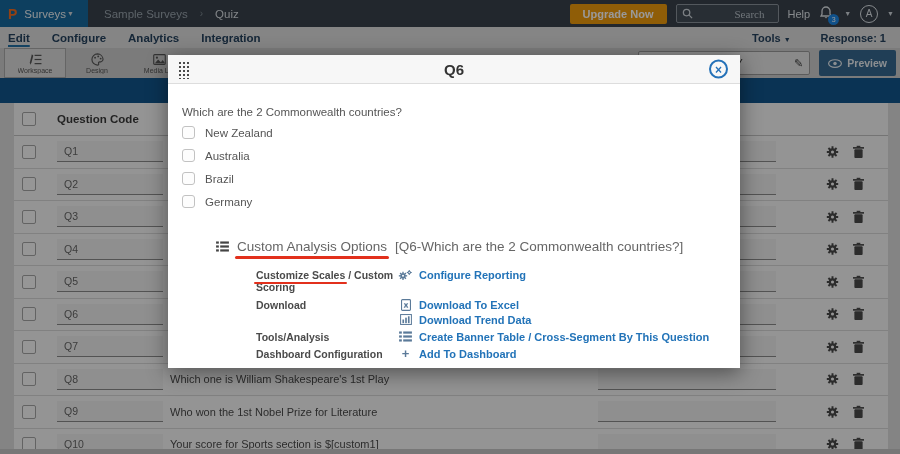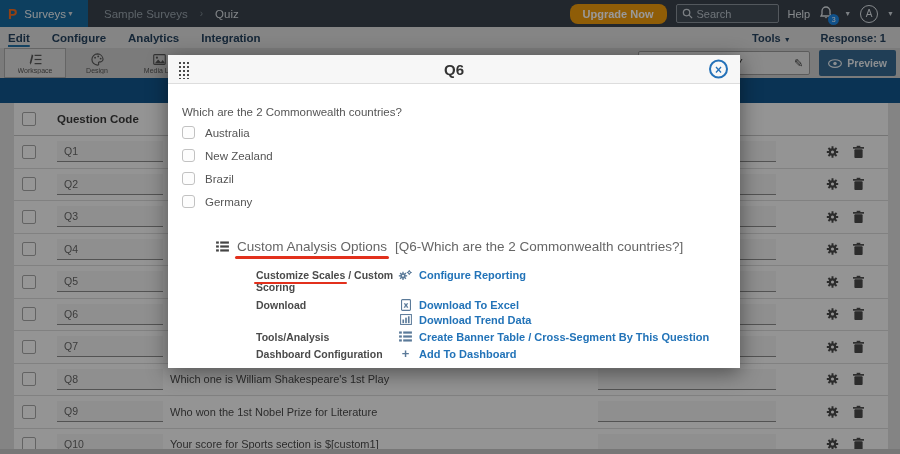--- a/index.html
+++ b/index.html
@@ -10,23 +10,23 @@
   .topbar { position:absolute; top:0; left:0; right:0; height:27px; background:#39414b; display:flex; align-items:center; z-index:1; }
   .logo-box { width:88px; height:27px; background:var(--surveys-menu-blue); display:flex; align-items:center; gap:7px; padding-left:8px; flex:0 0 auto; }
   .logo { color:var(--logo-orange); font-weight:bold; font-size:14px; }
   .product-menu { color:#eef2f5; font-size:11.5px; display:flex; align-items:center; gap:1px; }
   .caret { font-size:7px; color:#cfd6dc; }
   .breadcrumb { display:flex; align-items:center; gap:12px; margin-left:16px; font-size:11.5px; }
   .bc-item { color:#9aa5ae; }
   .bc-sep { color:#7b8790; font-size:10px; }
   .bc-current { color:#d9dee3; }
   .top-right { margin-left:auto; display:flex; align-items:center; gap:9px; padding-right:6px; }
-  .upgrade-btn { background:var(--upgrade-orange); color:#fff; font-size:11px; font-weight:bold; padding:4px 13px; border-radius:8px; border:none; }
+  .upgrade-btn { background:var(--upgrade-orange); color:#fff; font-size:11px; font-weight:bold; padding:4px 13px; border-radius:2px; border:none; }
   .search-box { width:103px; height:19px; background:#434d57; border:1px solid #8a939b; border-radius:2px; display:flex; align-items:center; gap:4px; padding:0 5px; }
-  .search-box input { background:transparent; border:none; outline:none; color:#cfd6dc; font-size:11px; width:80px; font-family:Liberation Sans, sans-serif; }
+  .search-box input { background:transparent; border:none; outline:none; color:#cfd6dc; font-size:11px; width:80px; font-family:Liberation Serif, serif;margin-left:38px; }
   .search-box input::placeholder { color:#b9c2ca; }
   .help-label { color:#dfe5ea; font-size:11px; }
   .bell-wrap { position:relative; width:16px; height:16px; }
   .badge { position:absolute; right:-4px; bottom:-3px; width:11px; height:11px; border-radius:50%; background:var(--accent-blue); color:#fff; font-size:7px; display:flex; align-items:center; justify-content:center; }
   .avatar { width:18px; height:18px; border-radius:50%; border:1.5px solid #dfe5ea; color:#dfe5ea; font-size:10px; display:flex; align-items:center; justify-content:center; }
 
   
   .navbar { position:absolute; top:27px; left:0; right:0; height:21px; background:#dedede; display:flex; align-items:center; padding-left:8px; gap:22px; z-index:1; }
   .nav-tab { font-size:11.5px; font-weight:bold; color:#25425e; }
   .nav-tab.active { text-decoration:underline; text-decoration-thickness:2px; text-underline-offset:3px; text-decoration-color:#2471a3; }
@@ -534,25 +534,25 @@
   <div class="m-header">
     <span class="drag-handle"></span>
     <span class="m-title">Q6</span>
     <span class="m-close">×</span>
   </div>
   <div class="m-body">
     <div class="m-question">Which are the 2 Commonwealth countries?</div>
     <div id="modal-options">
         <div class="m-option">
     <span class="m-chk"></span>
-    <span class="m-opt-label">Australia</span>
+    <span class="m-opt-label">New Zealand</span>
   </div>
         <div class="m-option">
     <span class="m-chk"></span>
-    <span class="m-opt-label">New Zealand</span>
+    <span class="m-opt-label">Australia</span>
   </div>
         <div class="m-option">
     <span class="m-chk"></span>
     <span class="m-opt-label">Brazil</span>
   </div>
         <div class="m-option">
     <span class="m-chk"></span>
     <span class="m-opt-label">Germany</span>
   </div>
       </div>

